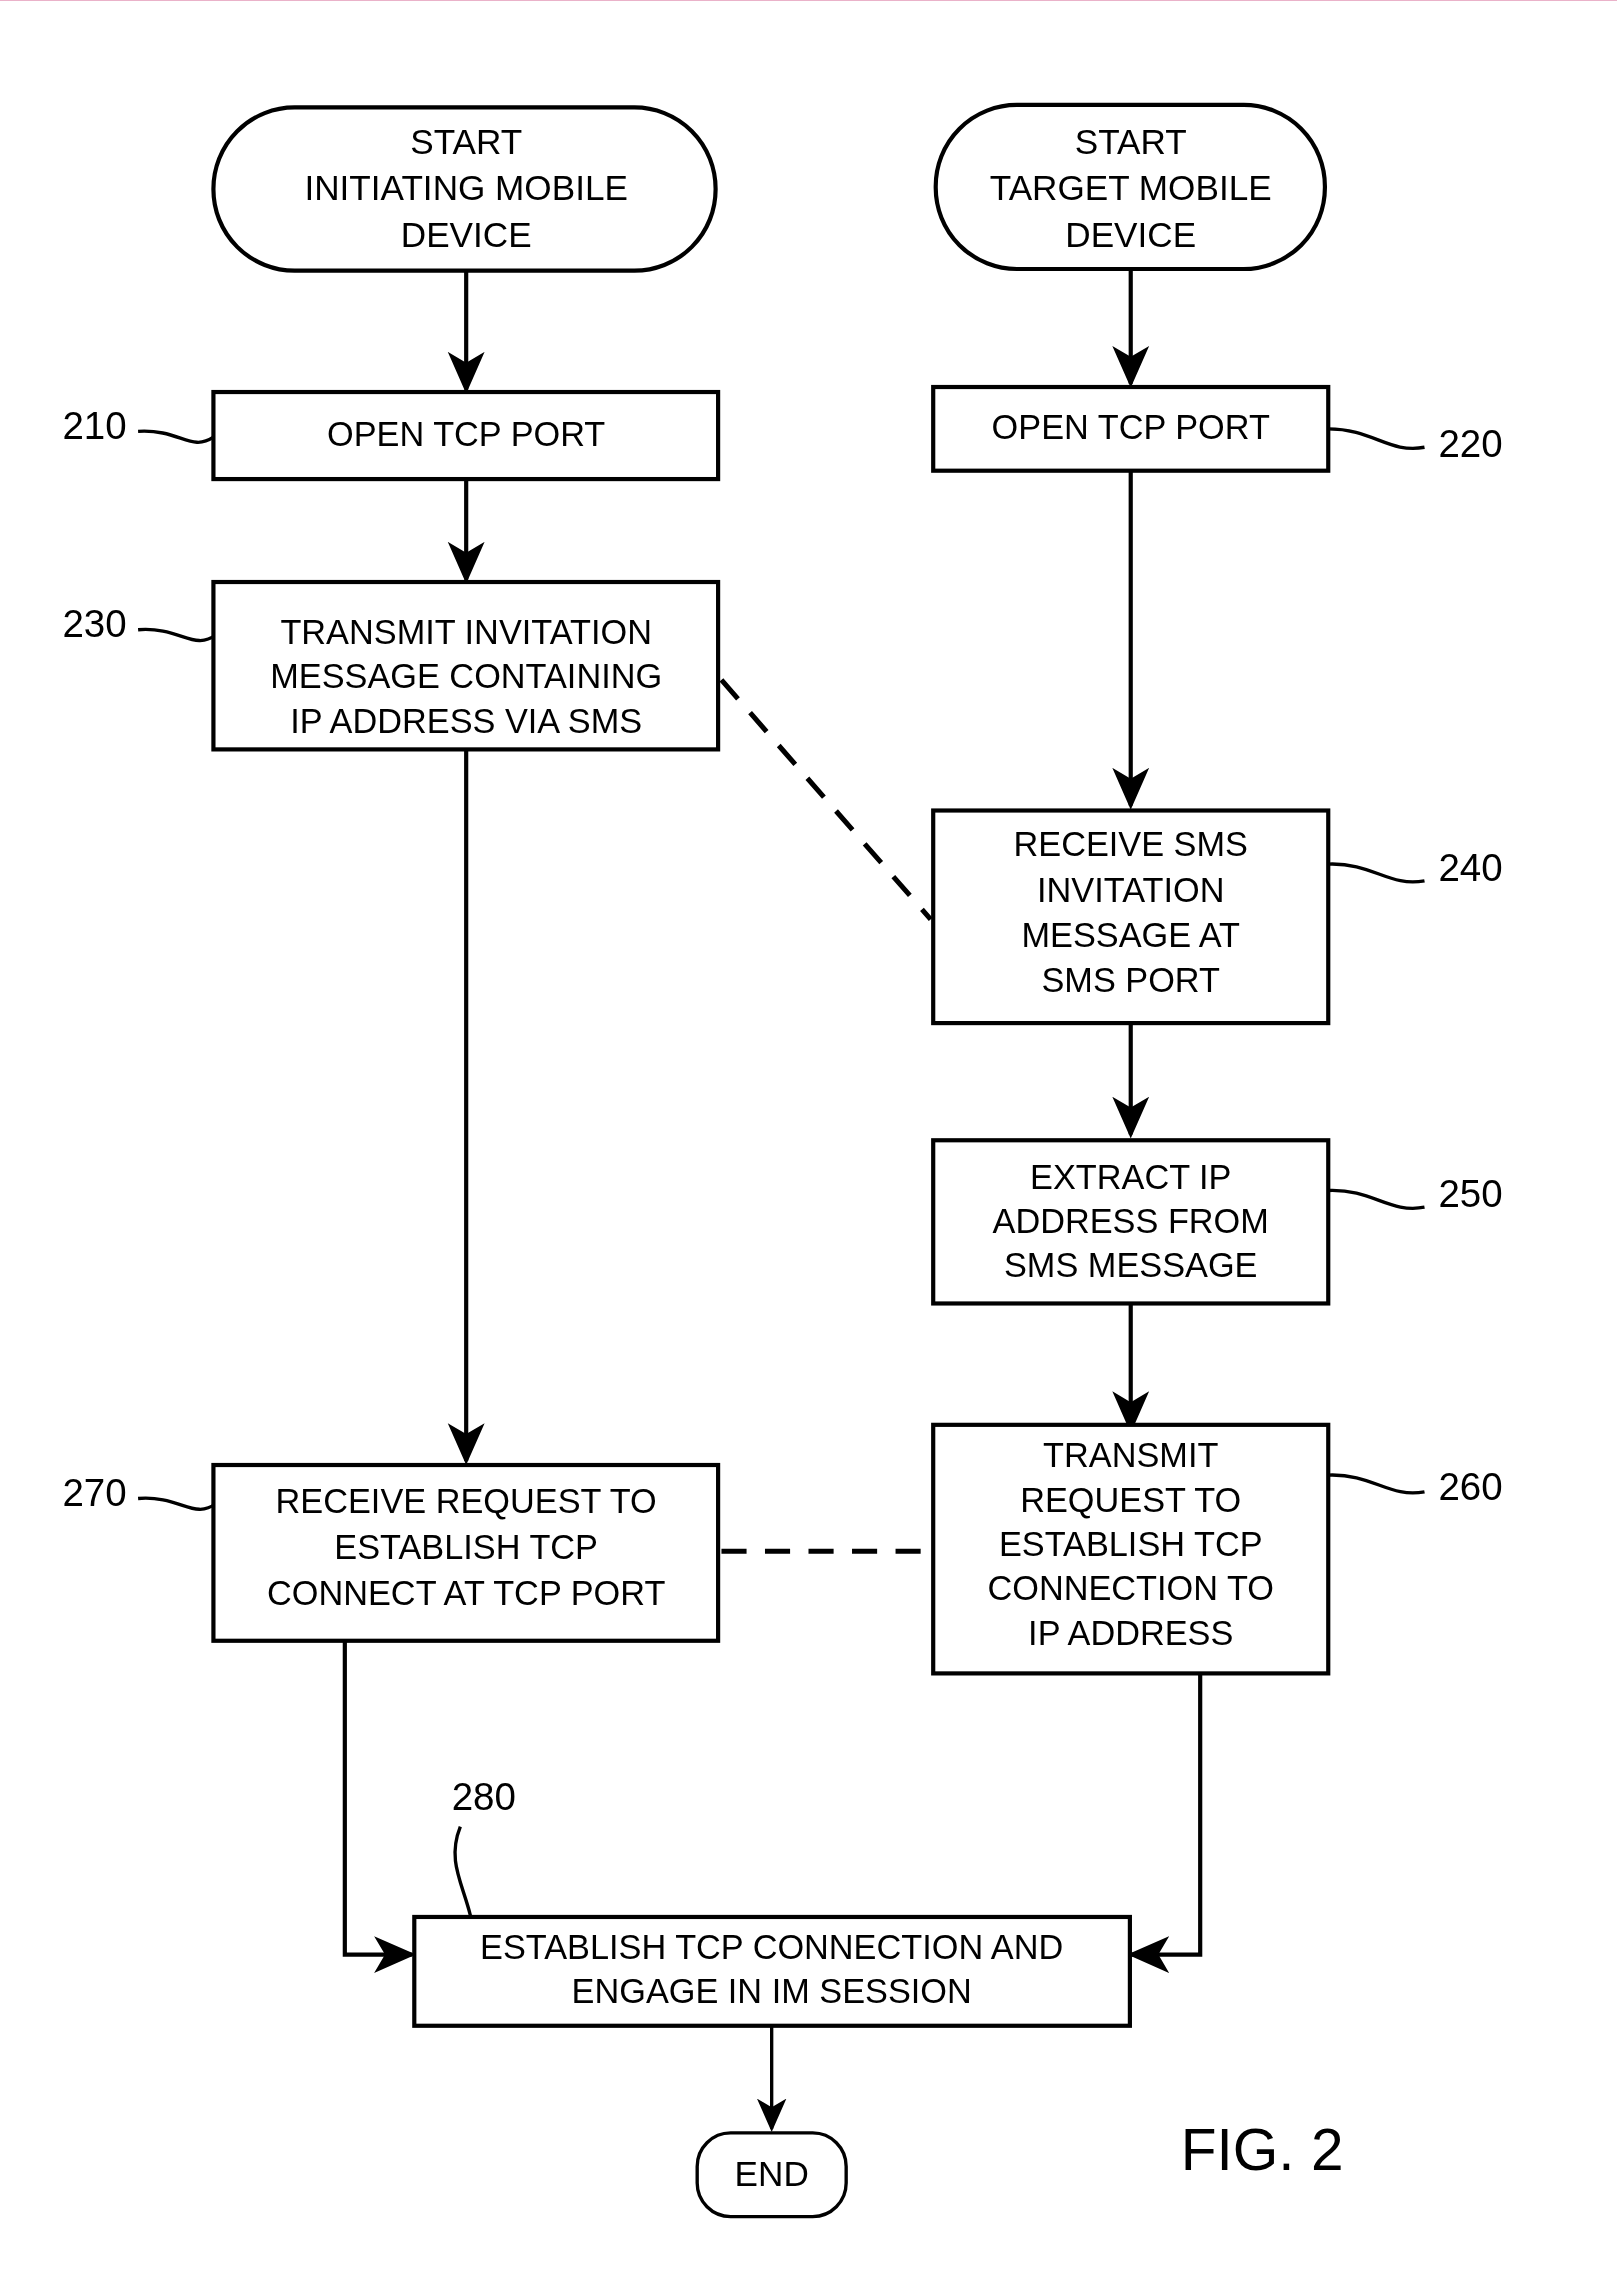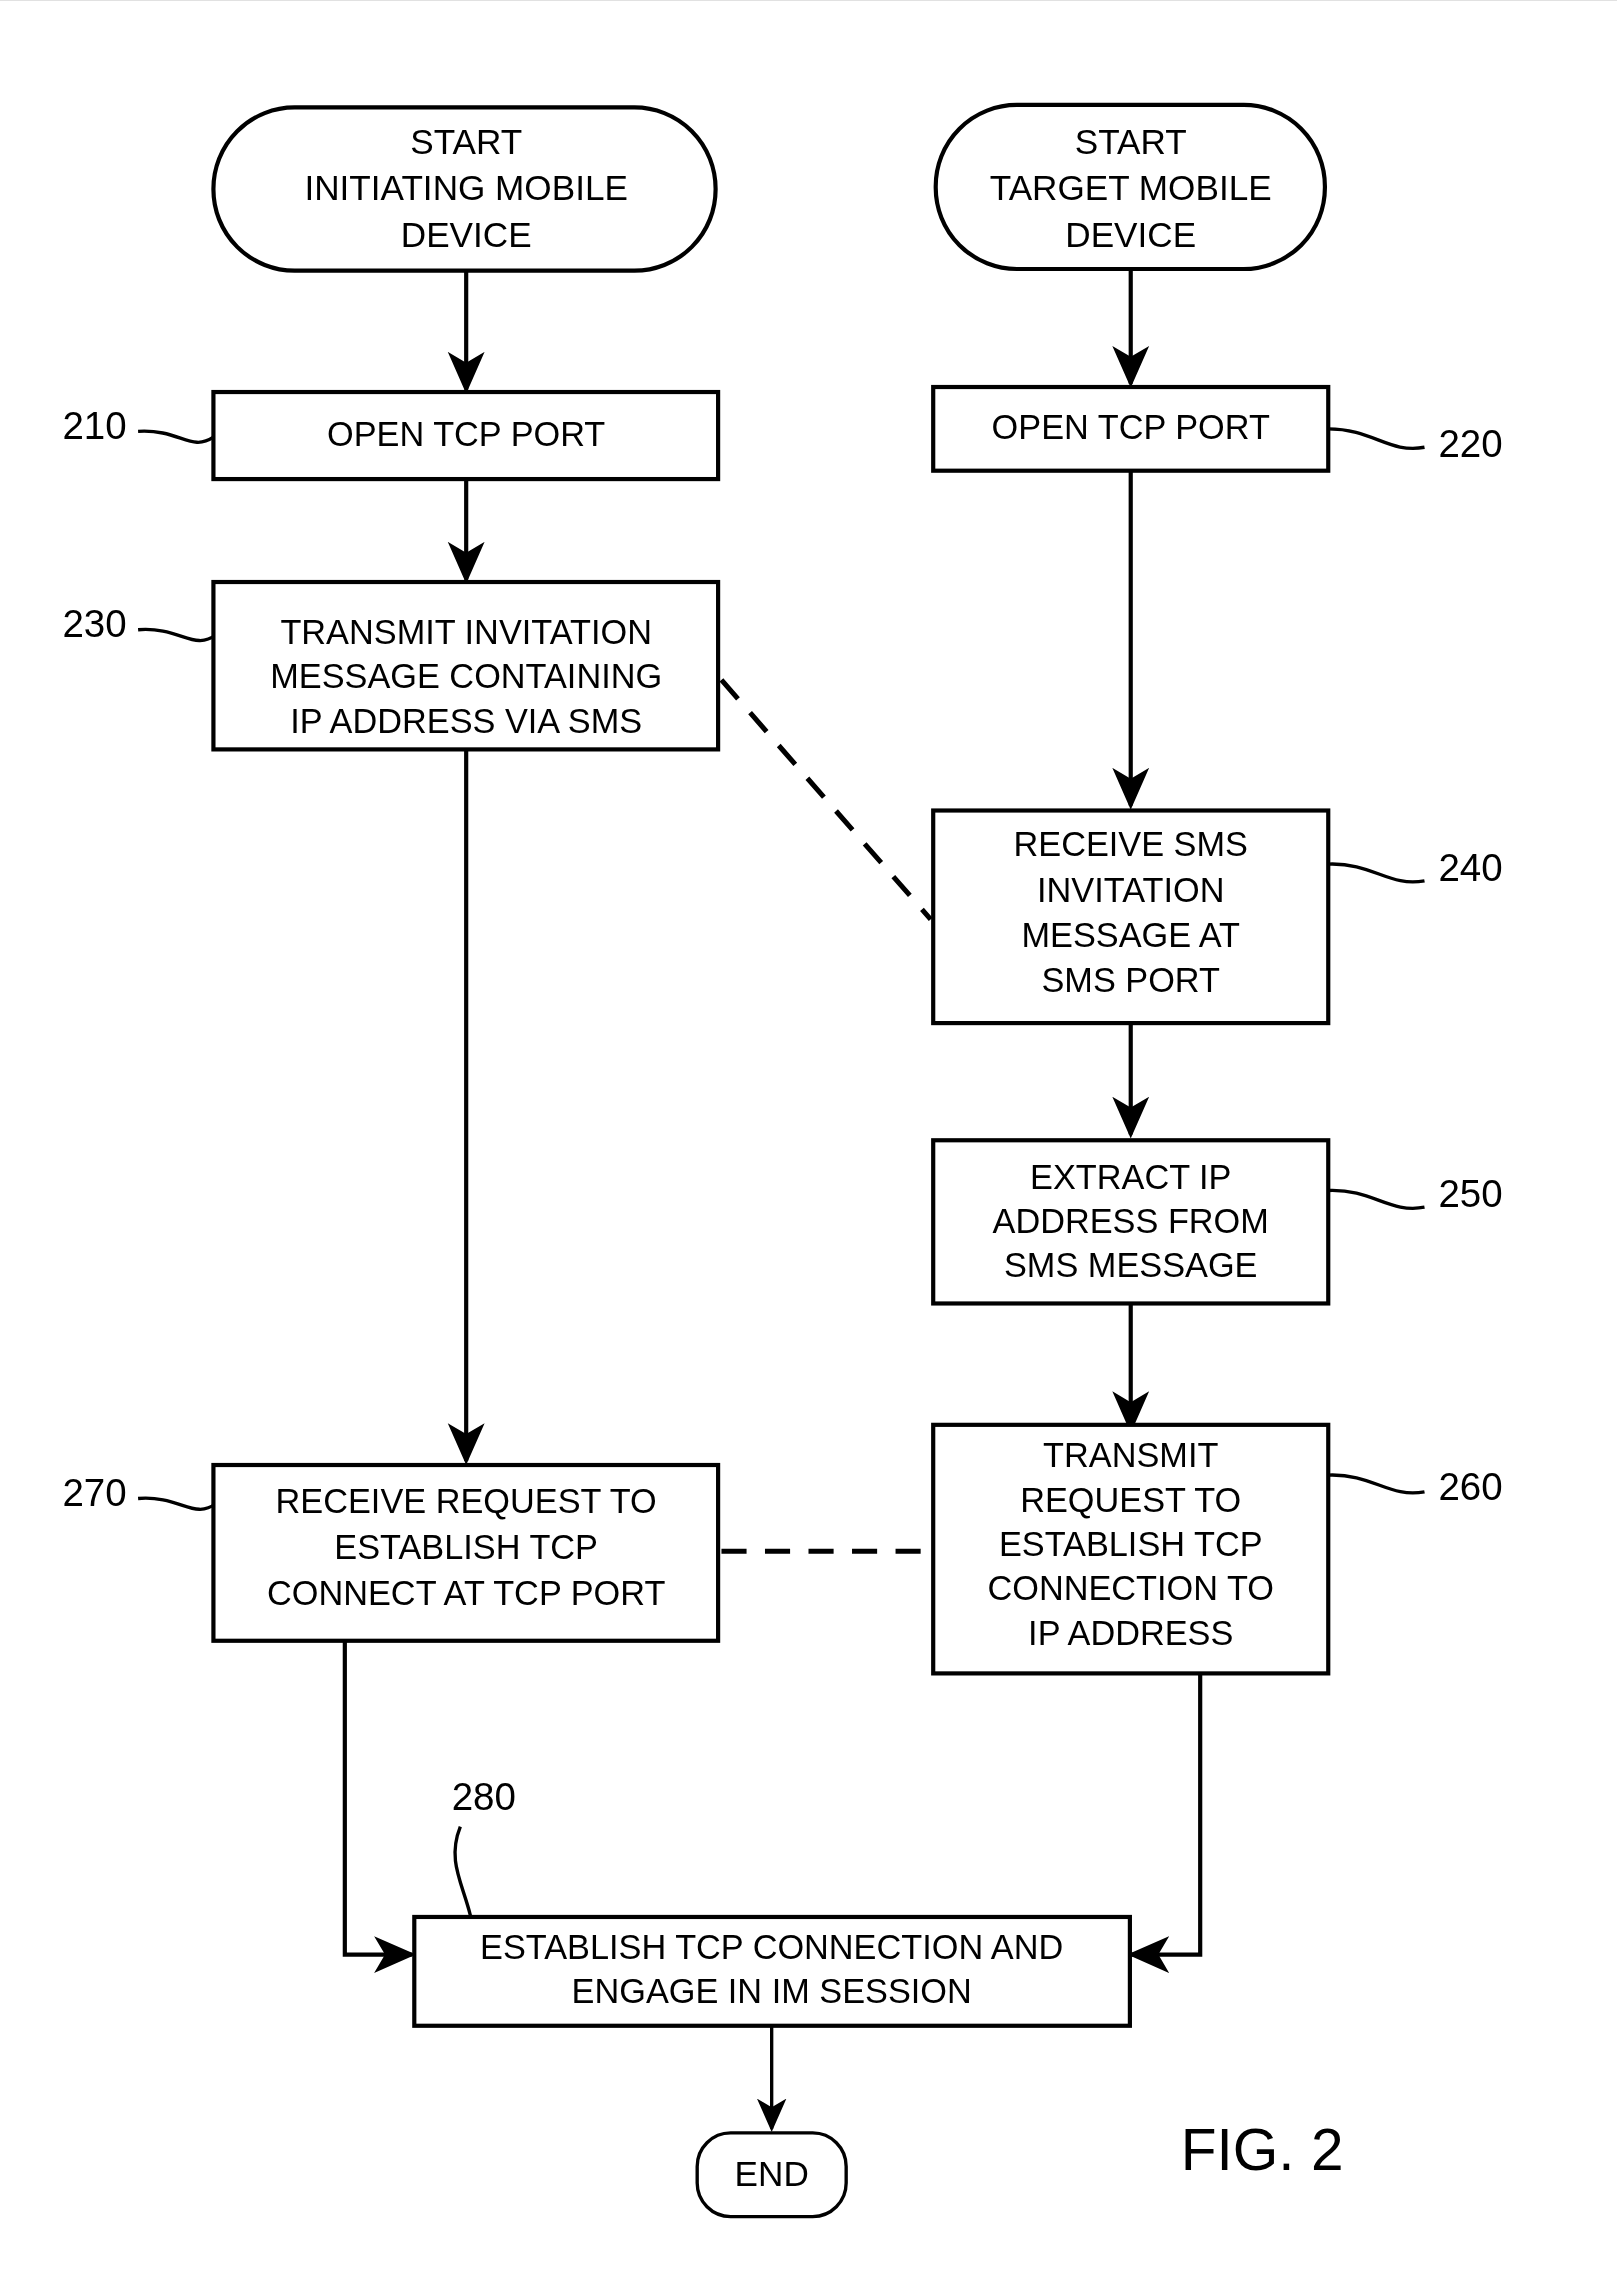--- a/index.html
+++ b/index.html
@@ -10,21 +10,21 @@
   body {
     width: 1617px;
     height: 2273px;
     font-family: "Liberation Sans", sans-serif;
     overflow: hidden;
   }
   #figure-root {
     position: relative;
     width: 1617px;
     height: 2273px;
-    background: #a3a3a3;
+    background: #be185d;
   }
   svg#flowchart {
     display: block;
     width: 1617px;
     height: 2273px;
   }
   .node-shape {
     fill: #ffffff;
     stroke: #000000;
     stroke-width: 5;

